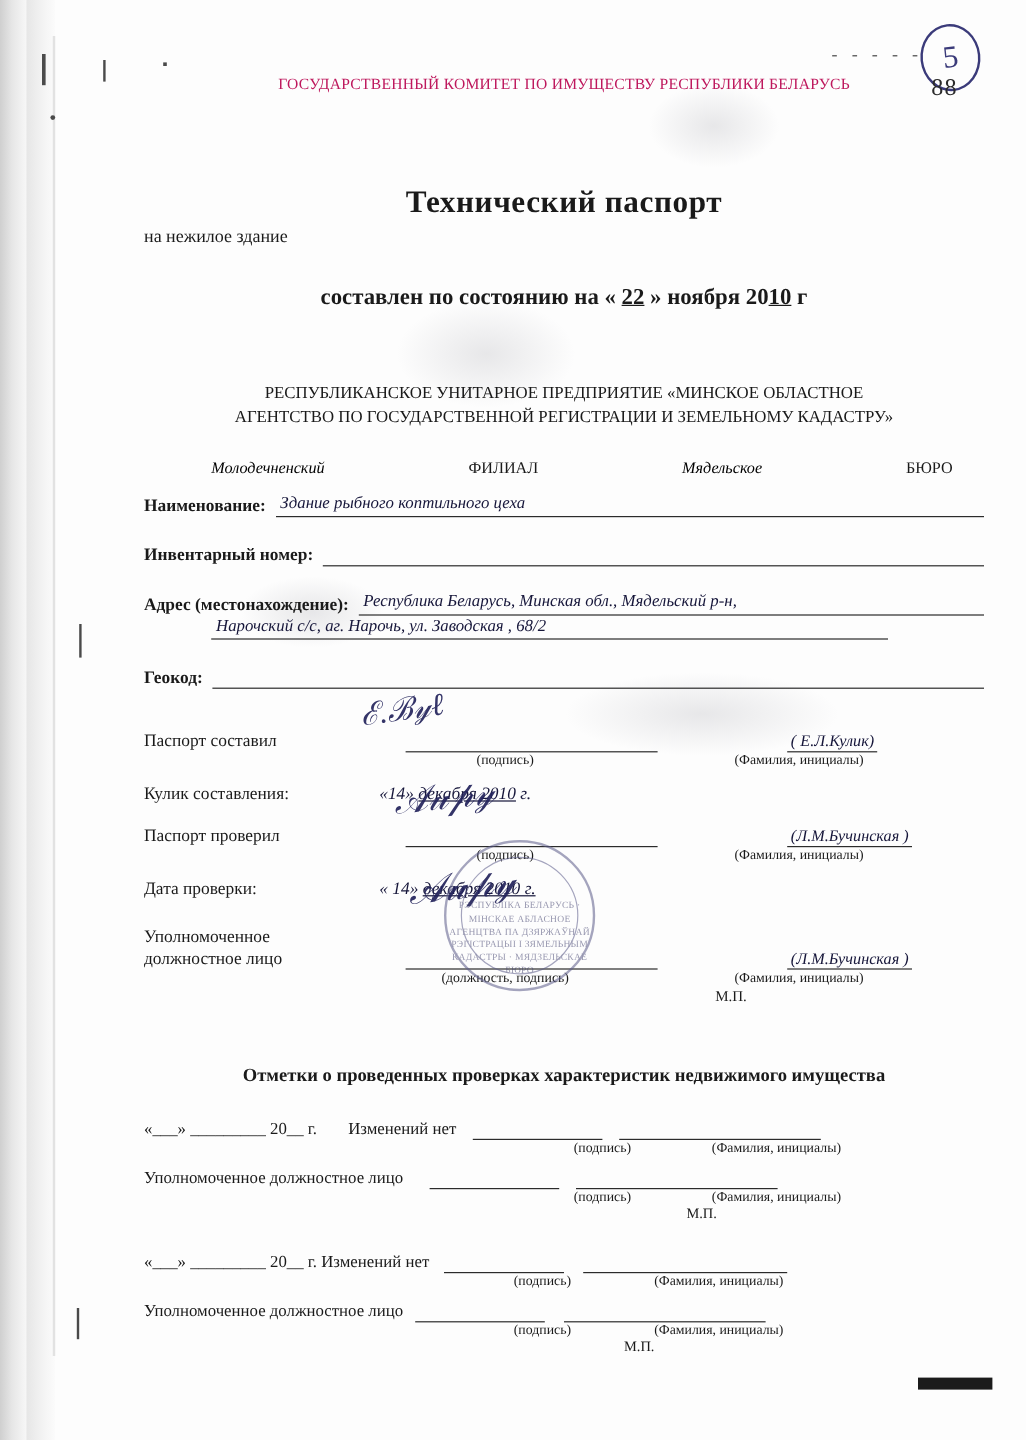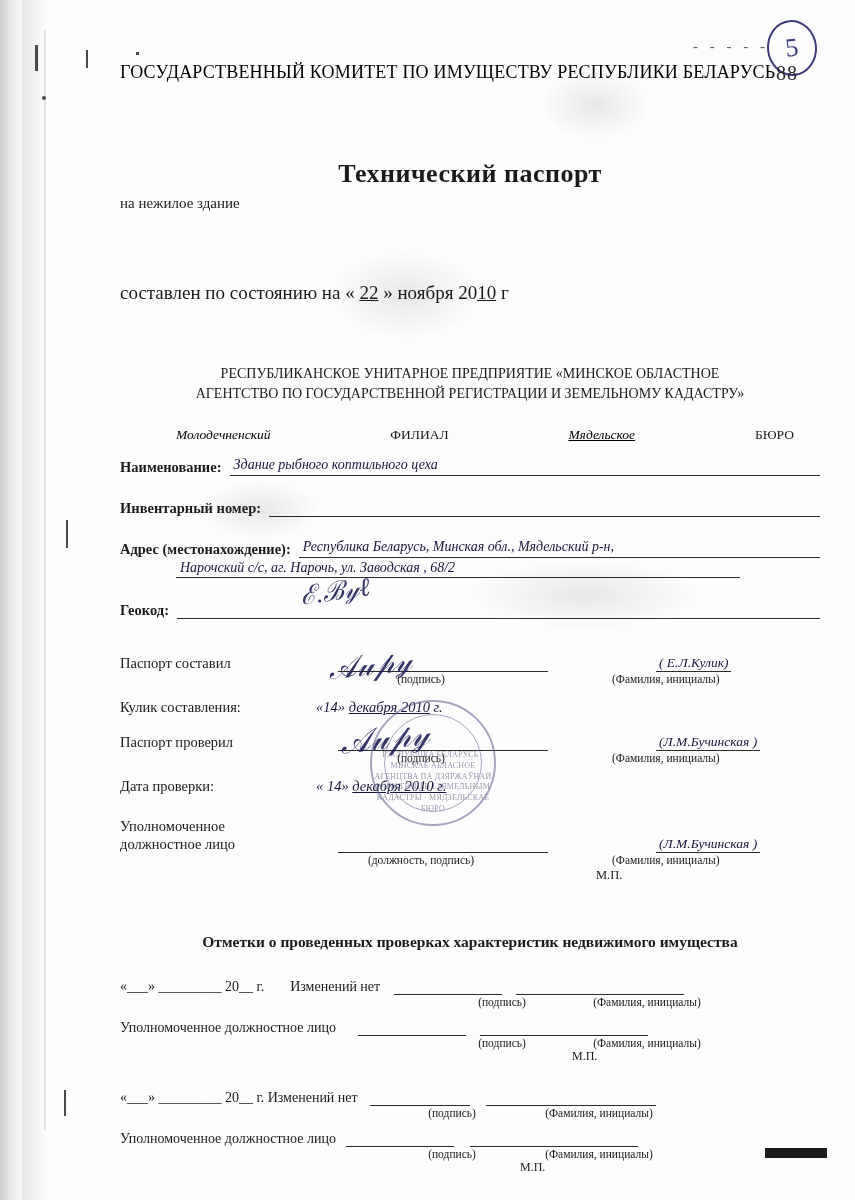--- a/index.html
+++ b/index.html
@@ -82,43 +82,44 @@
     color: #2b2b2b;
     letter-spacing: -2px;
   }
   .content {
     position: absolute;
     left: 120px;
     top: 0;
     width: 700px;
   }
   .org-header {
-    text-align: left;
-    font-size: 18px;
+    text-align: center;
+    font-size: 13px;
     letter-spacing: .2px;
     margin-top: 62px;
-    color: #000000;
+    color: #be185d;
     white-space: nowrap;
   }
   .doc-title {
     text-align: center;
     font-size: 26px;
     font-weight: bold;
     margin-top: 76px;
     letter-spacing: .5px;
   }
   .doc-subtitle {
     text-align: left;
     font-size: 15px;
     margin-top: 6px;
   }
   .composed-line {
+    text-align: center;
     font-size: 19px;
-    font-weight: normal;
-    margin-top: 70px;
+    font-weight: bold;
+    margin-top: 30px;
   }
   .composed-line .u {
     text-decoration: underline;
   }
   .ent-block {
     text-align: center;
     font-size: 14px;
     margin-top: 60px;
     line-height: 1.45;
   }
@@ -130,21 +131,20 @@
     margin-top: 22px;
     padding: 0 26px 0 56px;
   }
   .hand {
     font-family: "Liberation Serif", serif;
     font-style: italic;
     color: #000000;
     text-align: right;
   }
   .branch-row .hand.ul {
-    text-decoration: underline;
   }
   .field {
     display: flex;
     align-items: flex-end;
     margin-top: 14px;
     font-size: 14.5px;
   }
   .field .lbl {
     font-weight: bold;
     white-space: nowrap;

